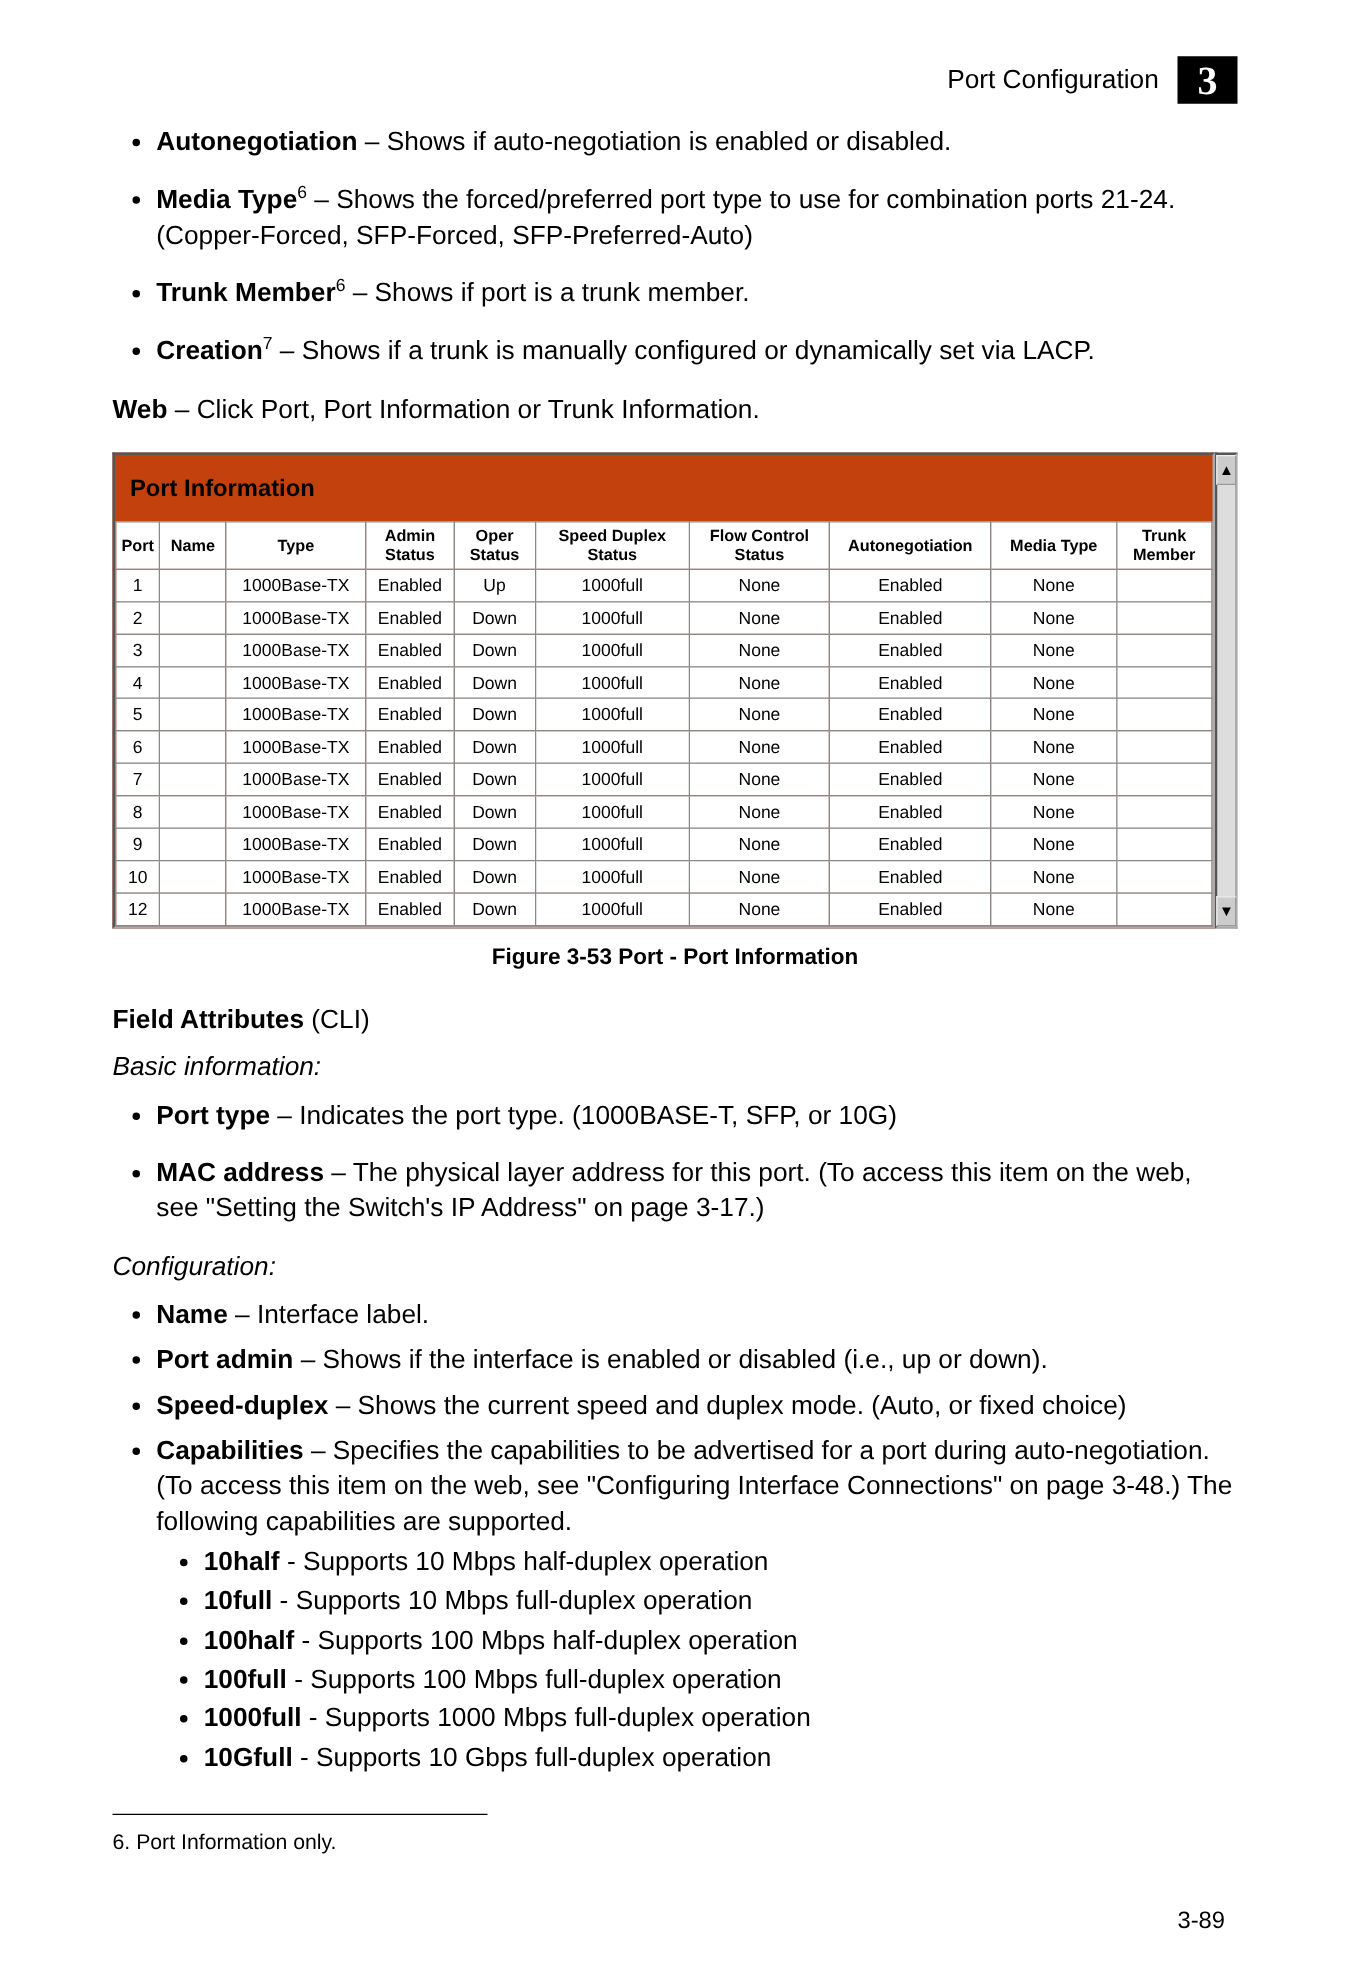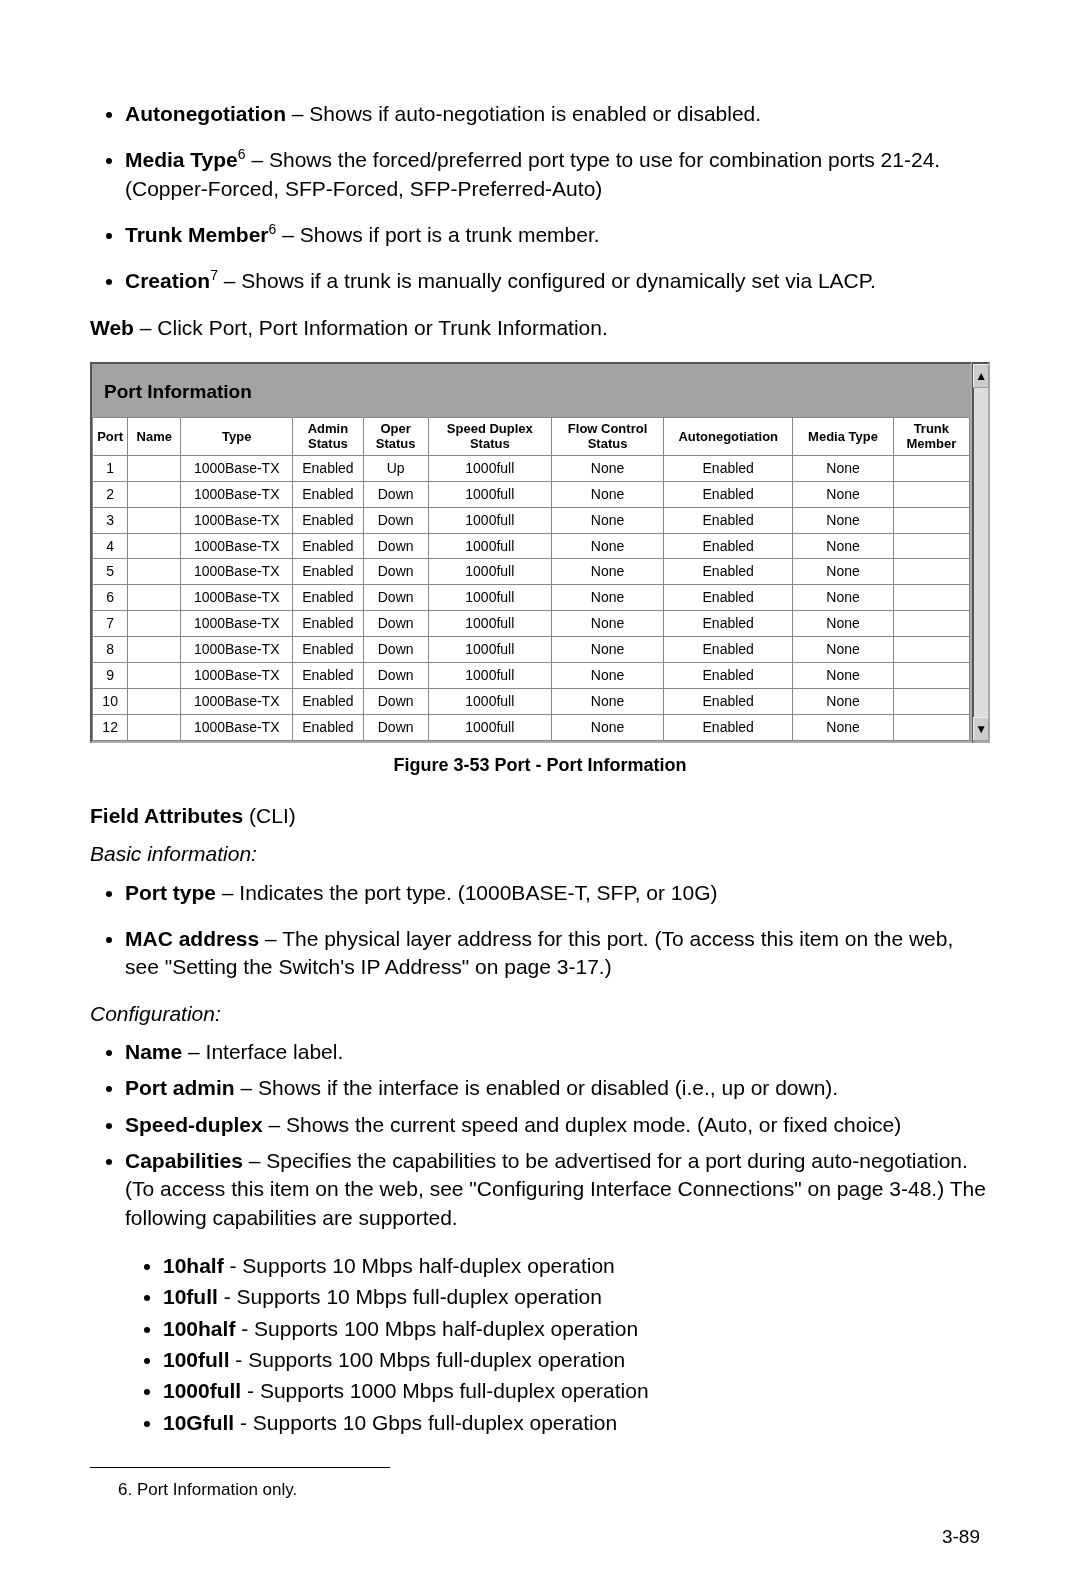--- a/index.html
+++ b/index.html
@@ -50,36 +50,36 @@
     list-style: disc;
     padding-left: 35px;
     margin: 10px 0;
   }
   ul.bullets > li {
     margin-bottom: 18px;
   }
   ul.subbullets {
     list-style: disc;
     padding-left: 38px;
-    margin: 20px 0 0 0;
+    margin: 4px 0 0 0;
   }
   ul.subbullets > li {
     margin-bottom: 3px;
   }
   .bold { font-weight: 700; }
   sup { font-size: 14px; vertical-align: super; line-height: 0; }
   .web-line { margin: 10px 0 20px 0; }
   .panel-wrap {
     margin: 10px 0 6px 0;
     display: flex;
   }
   .panel {
     flex: 1 1 auto;
     border: 2px inset #aaa;
-    background: #a3a3a3;
+    background: #c2410c;
     padding: 15px 0 0 0;
     font-family: Arial, sans-serif;
   }
   .panel-title {
     font-weight: 700;
     font-size: 19px;
     padding: 0 12px 12px 12px;
   }
   table.port-table {
     width: 100%;
@@ -137,34 +137,37 @@
   .hr-line {
     border: 0;
     border-top: 1.5px solid #000;
     width: 300px;
     margin-left: 0;
     margin-top: 30px;
   }
   .footnotes {
     font-size: 17px;
     margin-top: 5px;
-    margin-left: 28px;
   }
   .page-num {
     position: absolute;
     right: 100px;
     bottom: 22px;
     font-size: 19px;
   }
   .tight li { margin-bottom: 4px; }
 </style>
 </head>
 <body>
 <div class="page">
 
+<div class="header-right">
+  <span class="chapter">Port Configuration</span>
+  <span class="chapter-badge">3</span>
+</div>
 
 <div class="content">
 
   <ul class="bullets" id="intro-bullets">
         <li><span class="bold">Autonegotiation</span><span> – Shows if auto-negotiation is enabled or disabled.</span></li>
         <li><span class="bold">Media Type</span><sup>6</sup><span> – Shows the forced/preferred port type to use for combination ports 21-24. (Copper-Forced, SFP-Forced, SFP-Preferred-Auto)</span></li>
         <li><span class="bold">Trunk Member</span><sup>6</sup><span> – Shows if port is a trunk member.</span></li>
         <li><span class="bold">Creation</span><sup>7</sup><span> – Shows if a trunk is manually configured or dynamically set via LACP.</span></li>
       </ul>
 

